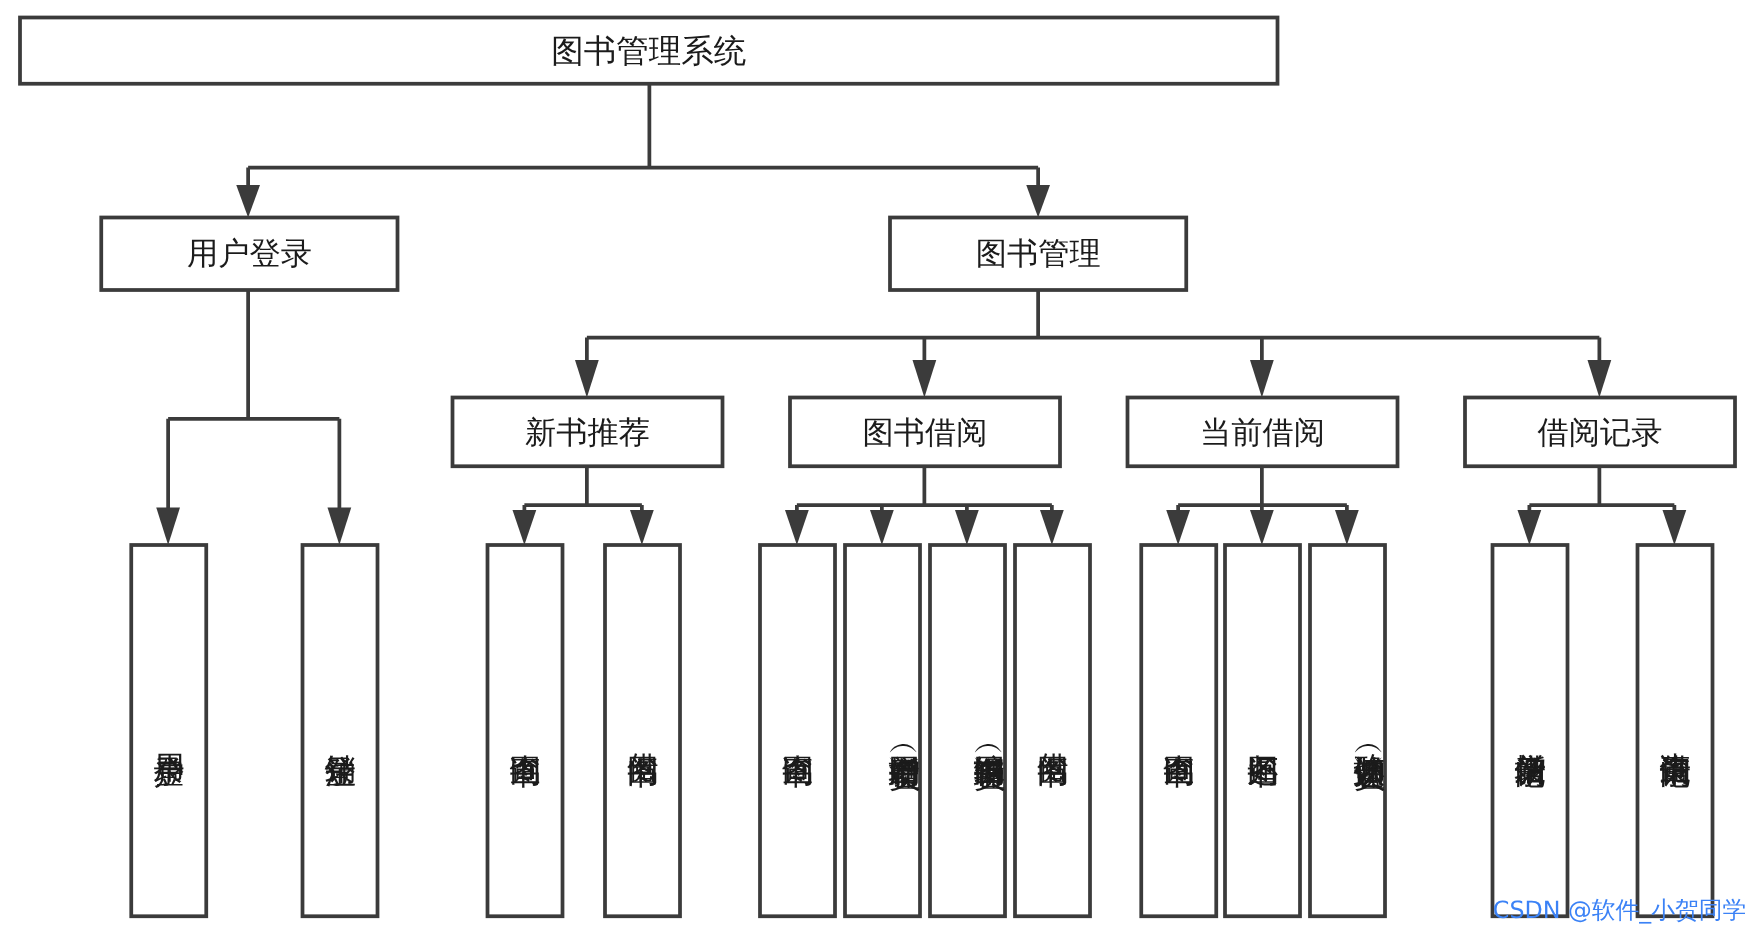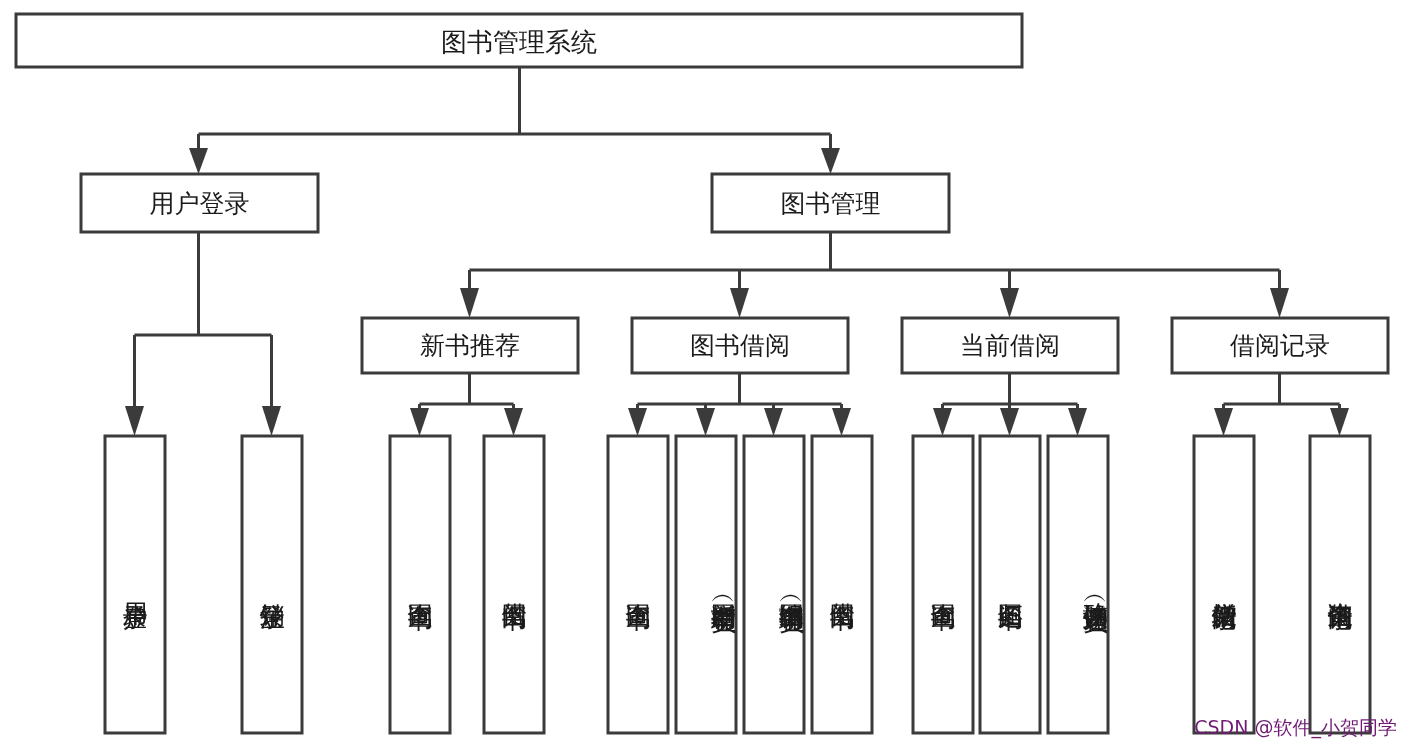--- a/index.html
+++ b/index.html
@@ -69,21 +69,21 @@
   }
   .vert-label.centered {
     align-items: center;
   }
   .watermark {
     position: absolute;
     right: 8px;
     bottom: 6px;
     font-family: "DejaVu Sans", "Liberation Sans", sans-serif;
     font-size: 19px;
-    color: #701a75;
+    color: #3b82f6;
     white-space: nowrap;
     pointer-events: none;
   }
 </style>
 </head>
 <body>
 
 <div id="diagram-root">
 
   <svg class="diagram-svg" viewBox="0 0 1405 747">

